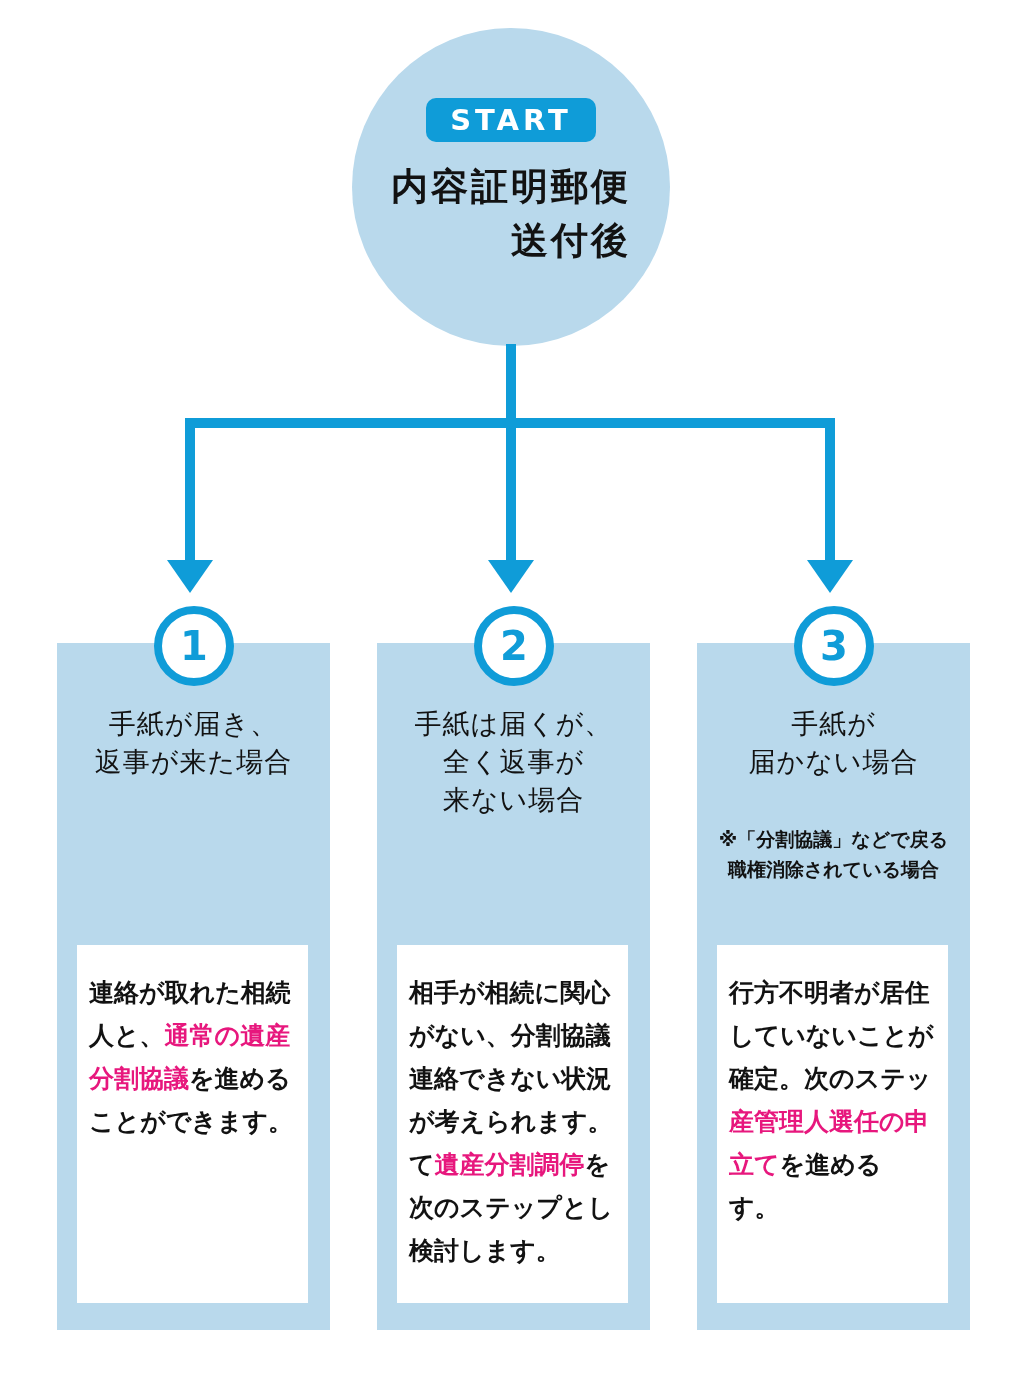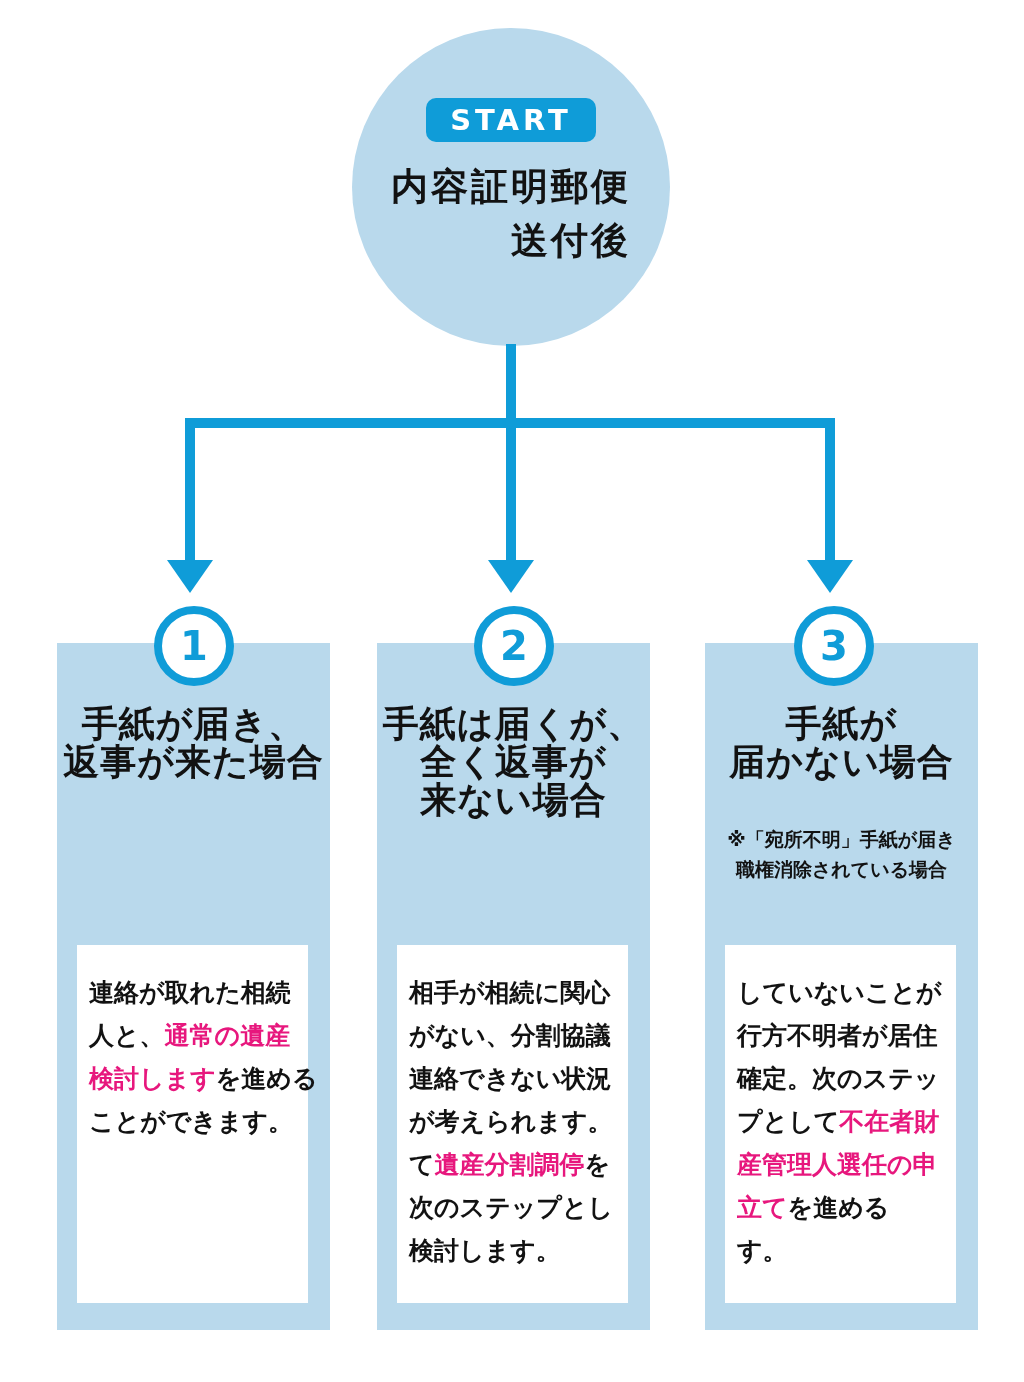--- a/index.html
+++ b/index.html
@@ -48,36 +48,36 @@
   .arrow-1{left:167px;}
   .arrow-2{left:488px;}
   .arrow-3{left:807px;}
 
   
   .panel{
     position:absolute;top:643px;width:273px;height:687px;background:var(--panel);
   }
   .panel-1{left:57px;}
   .panel-2{left:377px;}
-  .panel-3{left:697px;margin-left:8px;}
+  .panel-3{left:697px;}
 
   .num-circle{
     position:absolute;top:606px;width:80px;height:80px;border-radius:50%;
     background:#fff;border:8px solid var(--accent);
     display:flex;align-items:center;justify-content:center;
     font-size:40px;font-weight:700;color:var(--accent);line-height:1;
     z-index:2;
   }
   .num-1{left:154px;}
   .num-2{left:474px;}
   .num-3{left:794px;}
 
   .heading{
     position:absolute;top:62px;left:0;width:100%;text-align:center;
-    font-size:36px;font-weight:700;line-height:38px;letter-spacing:1px;
+    font-size:27px;font-weight:400;line-height:38px;letter-spacing:1px;
   }
   .note{
     position:absolute;top:181px;left:0;width:100%;text-align:center;
     font-size:19px;font-weight:700;line-height:30px;
   }
   .white-box{
     position:absolute;top:302px;left:20px;width:231px;height:358px;
     background:#fff;padding:26px 19px 0 12px;
     font-size:25px;font-weight:600;line-height:43px;text-align:left;
   }
@@ -112,21 +112,21 @@
   <div class="num-circle num-3">3</div>
 
   <div class="panel panel-1">
     <div class="heading">
         <div>手紙が届き、</div>
         <div>返事が来た場合</div>
       </div>
     <div class="white-box">
         <div><span>連絡が取れた相続</span></div>
         <div><span>人と、</span><span class="pink">通常の遺産</span></div>
-        <div><span class="pink">検討します</span><span>を進める</span></div>
+        <div><span class="pink">分割協議</span><span>を進める</span></div>
         <div><span>ことができます。</span></div>
       </div>
   </div>
 
   <div class="panel panel-2">
     <div class="heading">
         <div>手紙は届くが、</div>
         <div>全く返事が</div>
         <div>来ない場合</div>
       </div>
@@ -140,27 +140,26 @@
         <div><span>検討します。</span></div>
       </div>
   </div>
 
   <div class="panel panel-3">
     <div class="heading">
         <div>手紙が</div>
         <div>届かない場合</div>
       </div>
     <div class="note">
-        <div>※「宛所不明」手紙が届き</div>
+        <div>※「分割協議」などで戻る</div>
         <div>職権消除されている場合</div>
       </div>
     <div class="white-box">
+        <div><span>行方不明者が居住</span></div>
         <div><span>していないことが</span></div>
-        <div><span>行方不明者が居住</span></div>
         <div><span>確定。次のステッ</span></div>
-        <div><span>プとして</span><span class="pink">不在者財</span></div>
         <div><span class="pink">産管理人選任の申</span></div>
         <div><span class="pink">立て</span><span>を進める</span></div>
         <div><span>す。</span></div>
       </div>
   </div>
 
 </div>
 
 </body></html>

